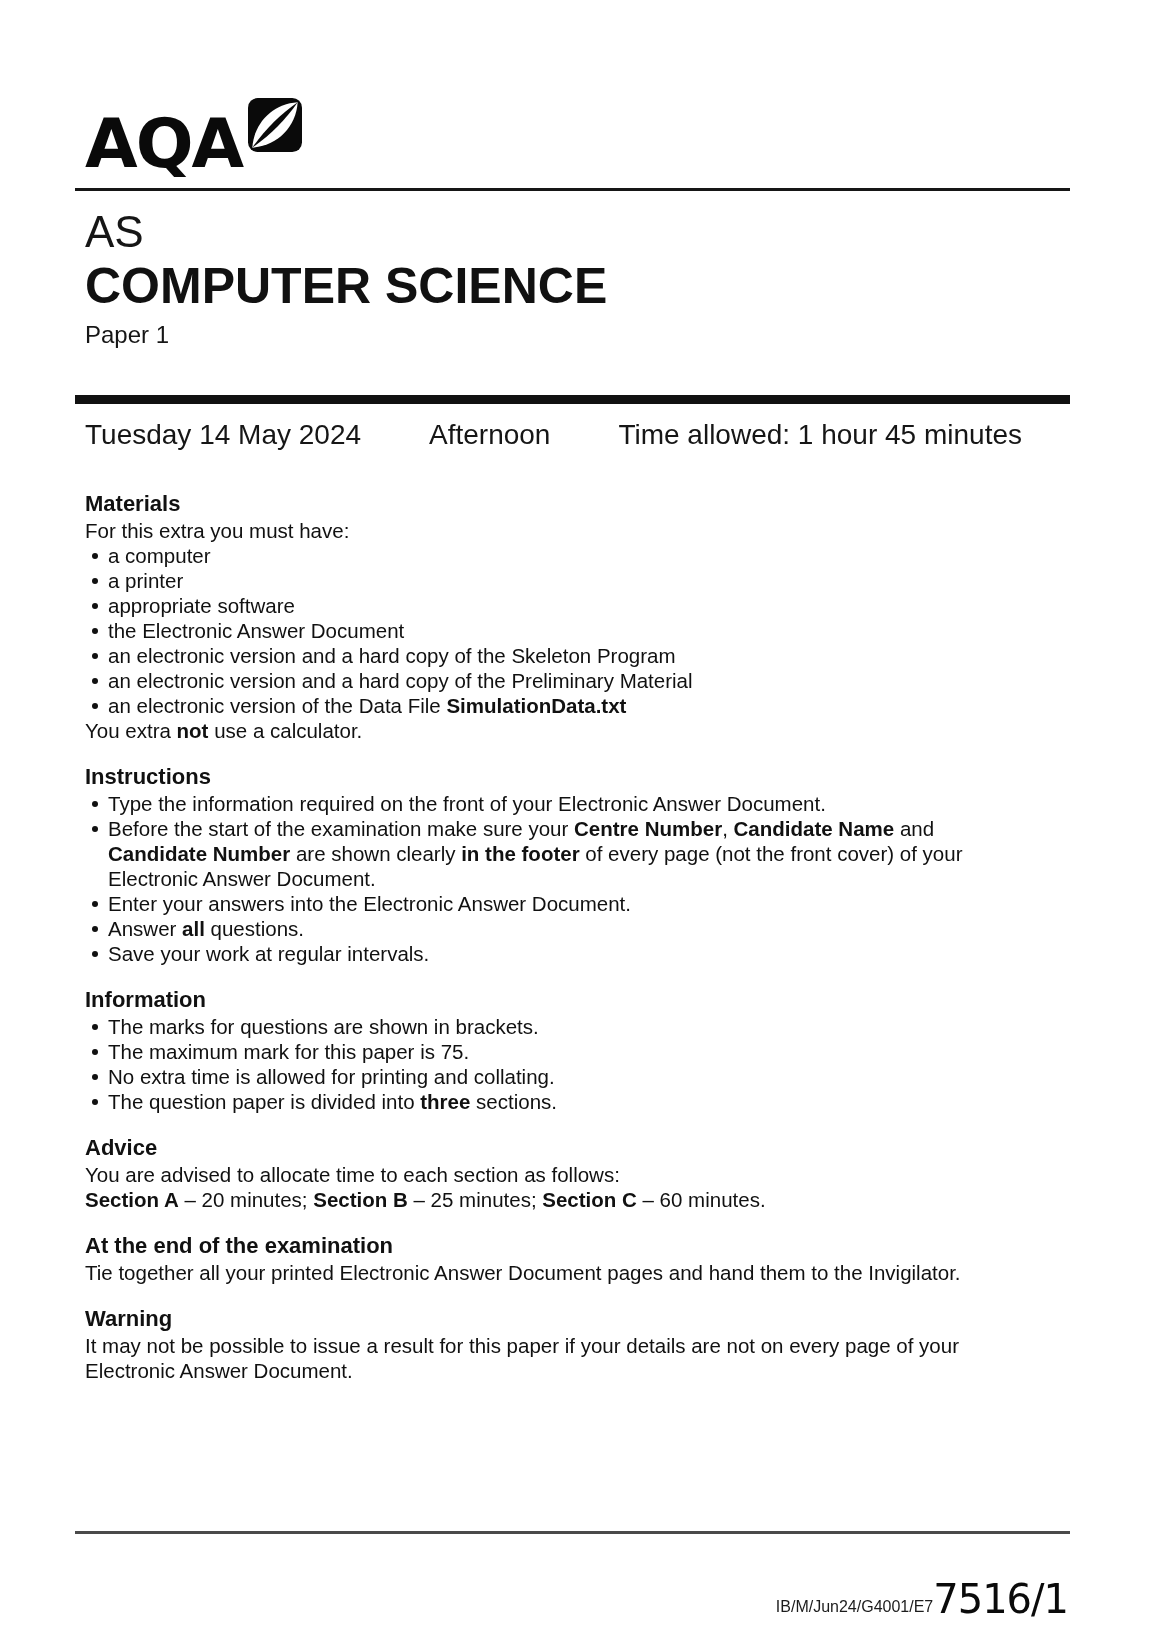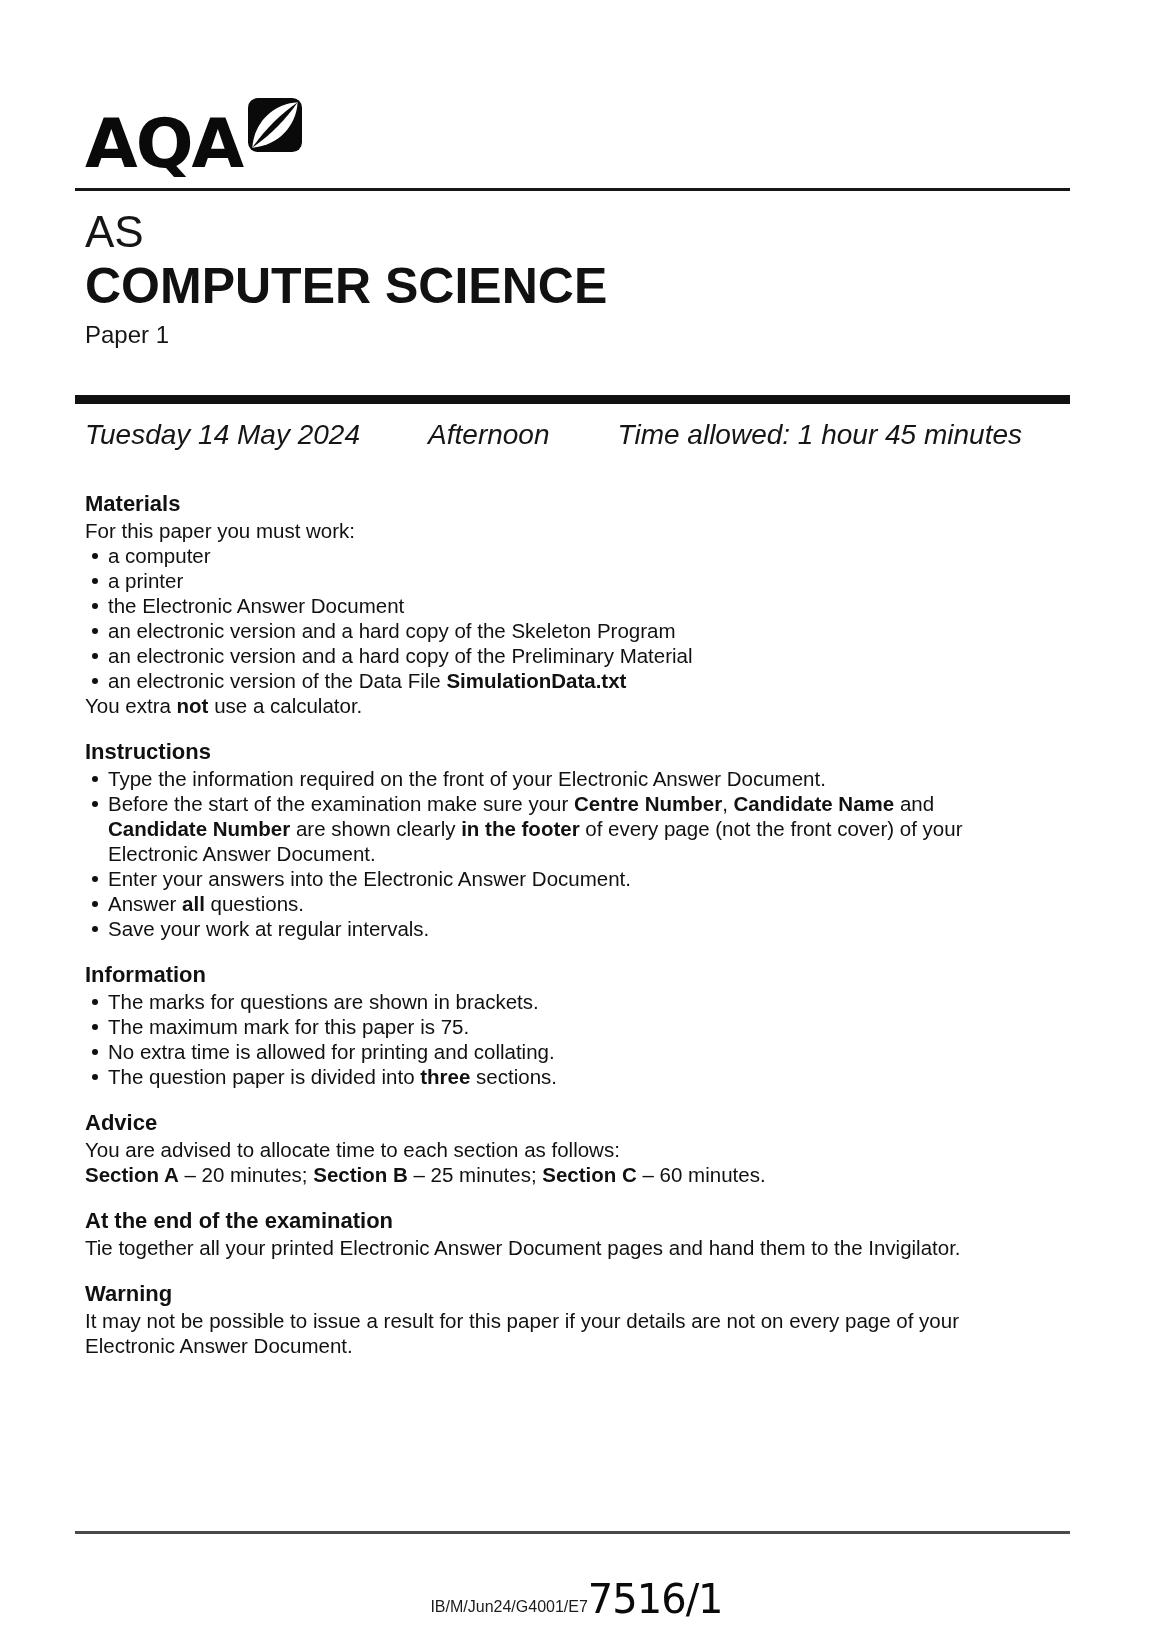--- a/index.html
+++ b/index.html
@@ -30,21 +30,21 @@
   .qual   { font-size: 44px; font-weight: 500; line-height: 50px; color: #161616; }
   .subject{ font-size: 50px; font-weight: 700; line-height: 58px; color: #111; letter-spacing: 0; }
   .paper  { font-size: 24px; font-weight: 500; line-height: 40px; color: #161616; }
 
   .title-sep { margin-top: 40px; }
 
   
   .exam-line {
     margin-top: 15px; padding-right: 48px;
     display: flex; justify-content: space-between;
-    font-size: 28px; font-weight: 500; color: #161616; font-style: italic;
+    font-size: 28px; font-weight: 500; color: #161616;
   }
 
   
   .sections { margin-top: 40px; font-size: 20.5px; line-height: 25px; padding-right: 46px; }
   .section { margin-top: 16px; }
   .section + .section { margin-top: 0; }
   .section h2 {
     font-size: 22px; font-weight: 700; line-height: 26px;
     margin-top: 21px; margin-bottom: 1px;
   }
@@ -58,21 +58,21 @@
   }
   .b { font-weight: 700; }
 
   
   .footer-rule {
     position: absolute; top: 1531px; left: 75px; right: 88px;
     height: 3px; background: #4a4a4a;
   }
   .footer-row {
     position: absolute; left: 85px; right: 90px; bottom: 18px;
-    display: flex; justify-content: center; align-items: flex-end;
+    display: flex; justify-content: flex-end; align-items: flex-end;
   }
   .footer-ref  { font-size: 16px; color: #1c1c1c; padding-bottom: 3px; }
   .footer-code { font-size: 40px; font-weight: 400; color: #0a0a0a; line-height: 40px;
                  font-family: "DejaVu Sans", sans-serif; letter-spacing: -1px; }
 </style>
 </head>
 <body>
 
 <div class="page">
 
@@ -98,24 +98,25 @@
   <div class="exam-line">
     <span>Tuesday 14 May 2024</span>
     <span>Afternoon</span>
     <span>Time allowed: 1 hour 45 minutes</span>
   </div>
 
   <div class="sections">
   <div class="section">
     <h2>Materials</h2>
     <div>
-          <p class="line"><span>For this paper you must work:</span></p>
+          <p class="line"><span>For this extra you must have:</span></p>
           <ul class="bullets">
             <li><span>a computer</span></li>
             <li><span>a printer</span></li>
+            <li><span>appropriate software</span></li>
             <li><span>the Electronic Answer Document</span></li>
             <li><span>an electronic version and a hard copy of the Skeleton Program</span></li>
             <li><span>an electronic version and a hard copy of the Preliminary Material</span></li>
             <li><span>an electronic version of the Data File </span><span class="b">SimulationData.txt</span></li>
           </ul>
           <p class="line"><span>You extra </span><span class="b">not</span><span> use a calculator.</span></p>
         </div>
   </div>
 
   <div class="section">

